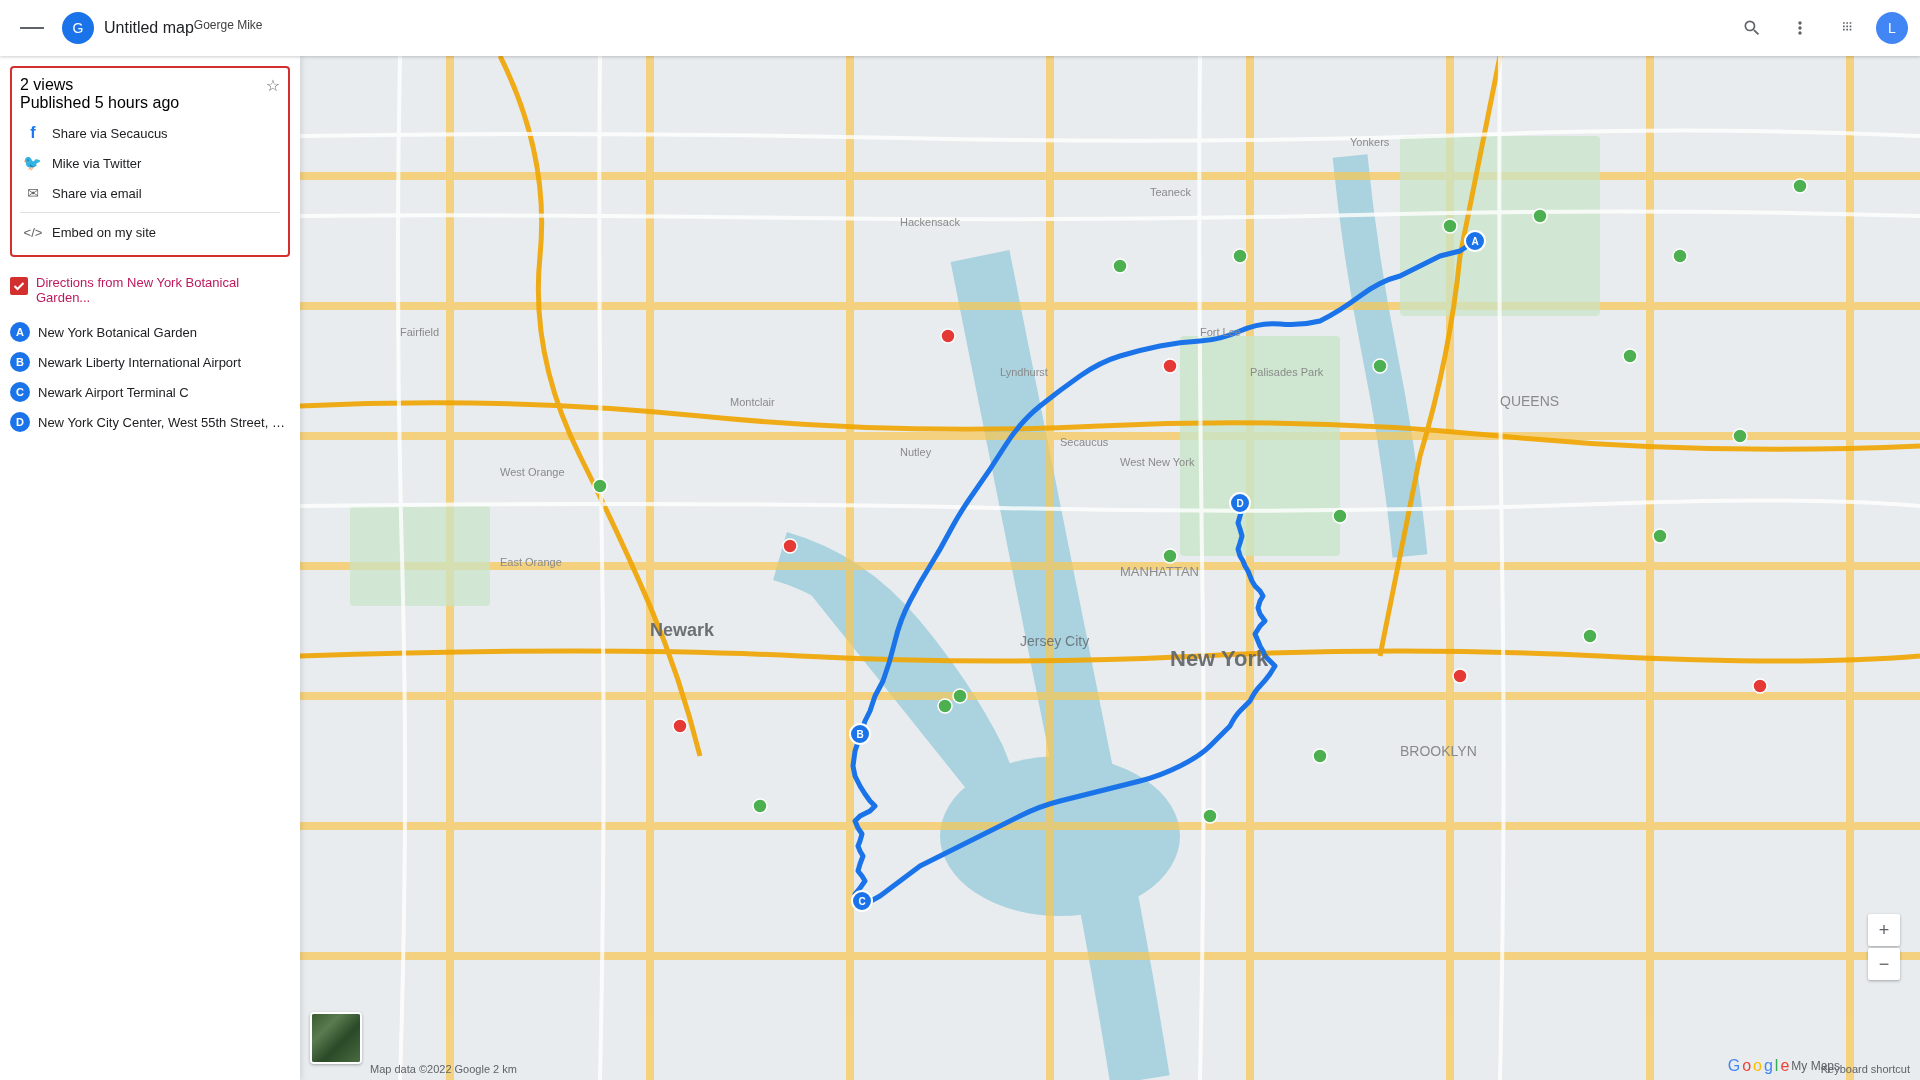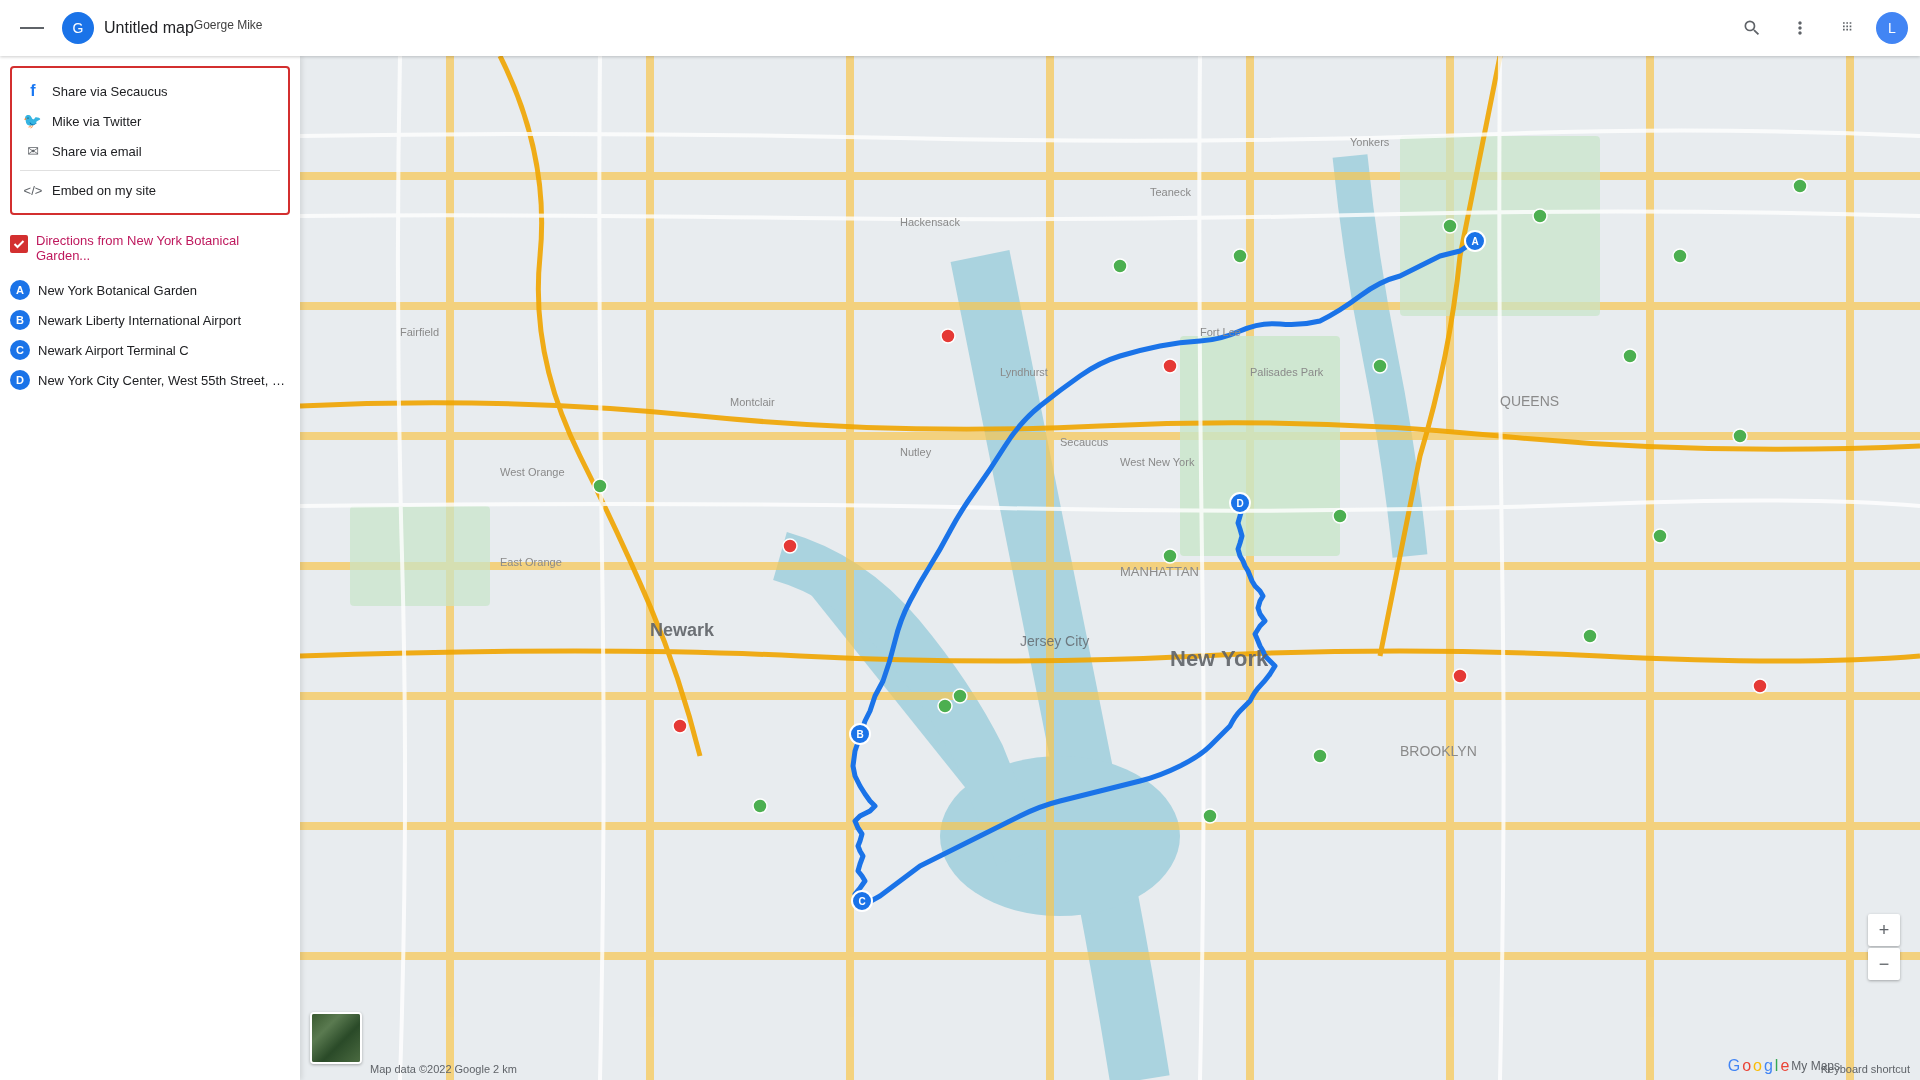--- a/index.html
+++ b/index.html
@@ -356,20 +356,27 @@
       <span>L</span>
     </div>
   </div>
 </div>
 
 <div class="main">
 
   <div class="sidebar">
 
     <div class="share-panel">
+      <div class="share-panel-header">
+        <div>
+          <span class="views-count">2 views</span>
+          <span class="published-time">Published 5 hours ago</span>
+        </div>
+        <span class="star-icon">☆</span>
+      </div>
 
       <div class="share-option">
         <span class="share-icon fb-icon">f</span>
         <span>Share via Secaucus</span>
       </div>
 
       <div class="share-option">
         <span class="share-icon tw-icon">🐦</span>
         <span>Mike via Twitter</span>
       </div>

